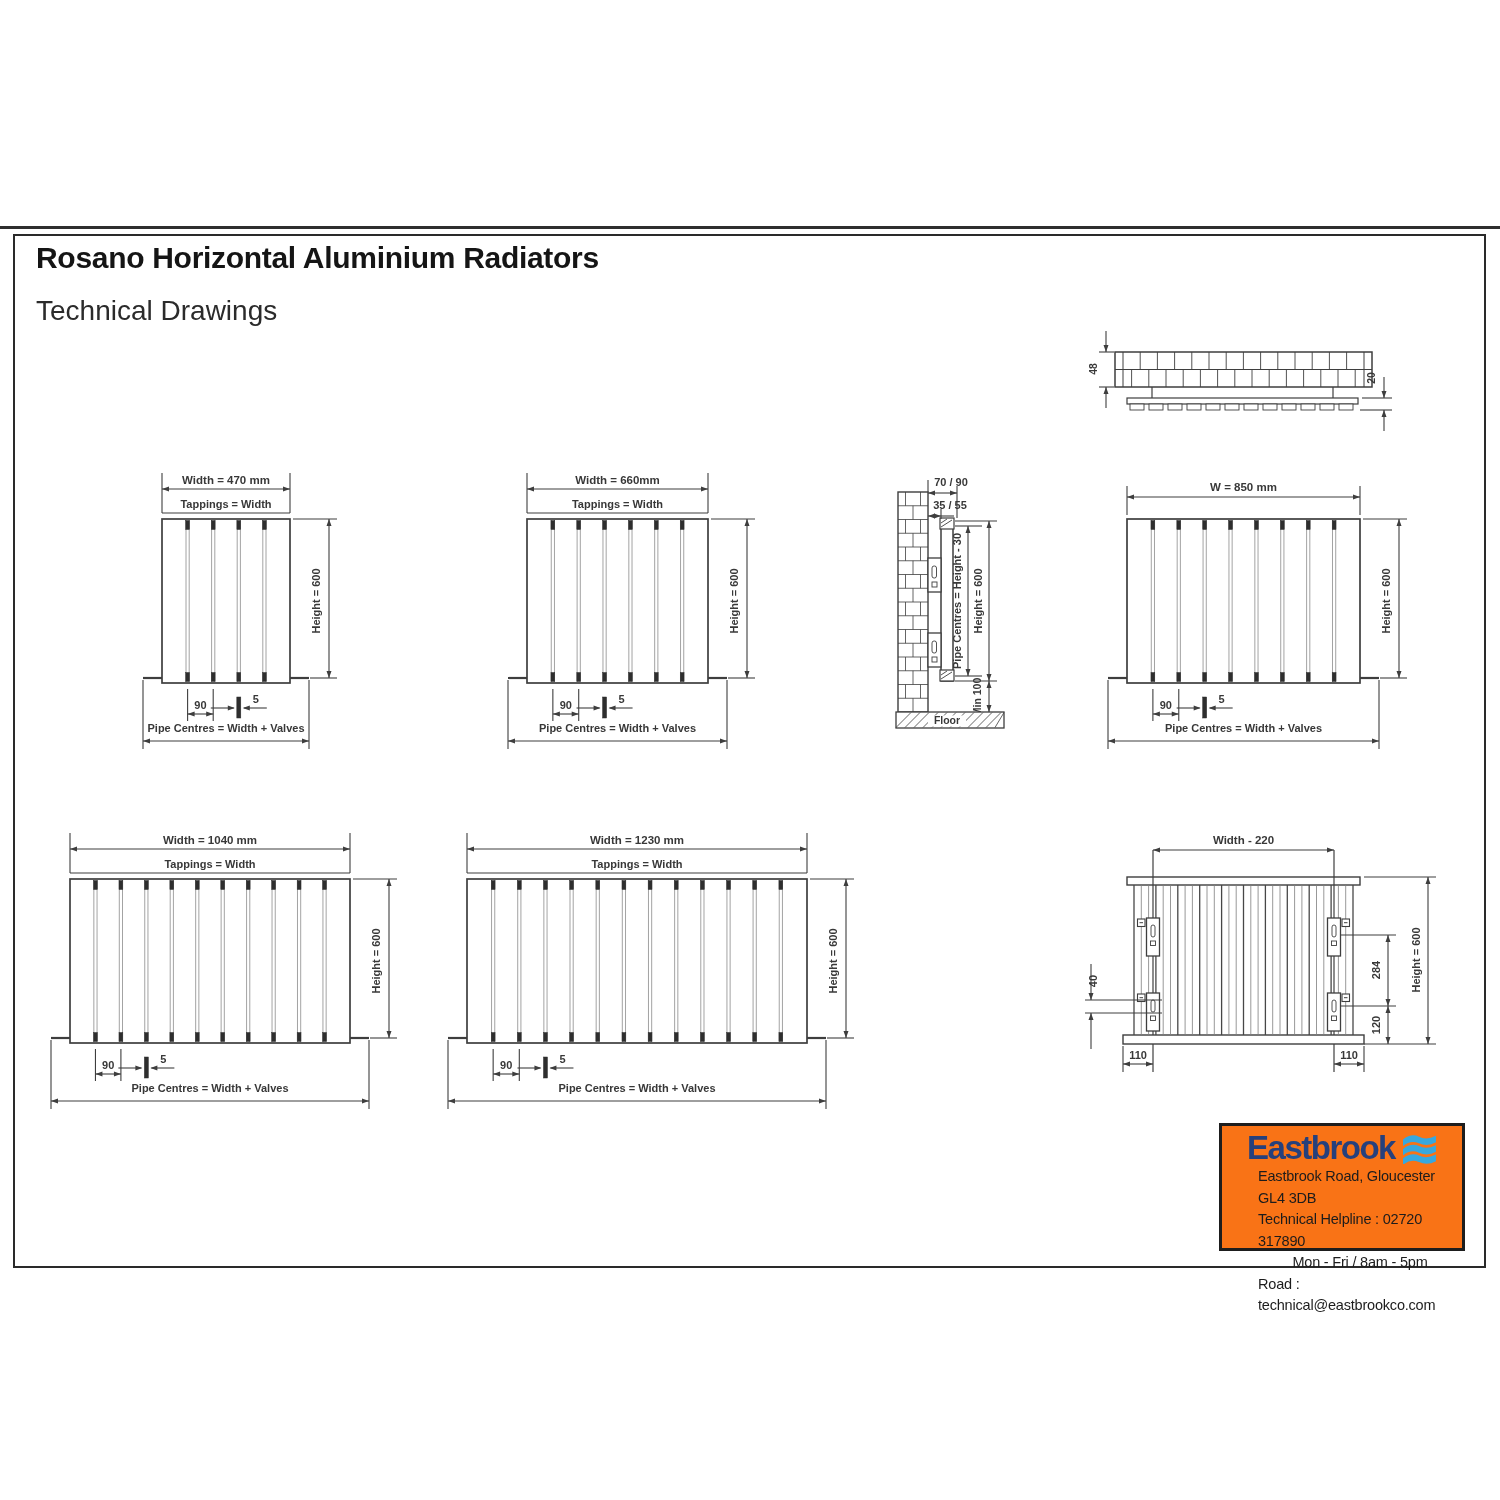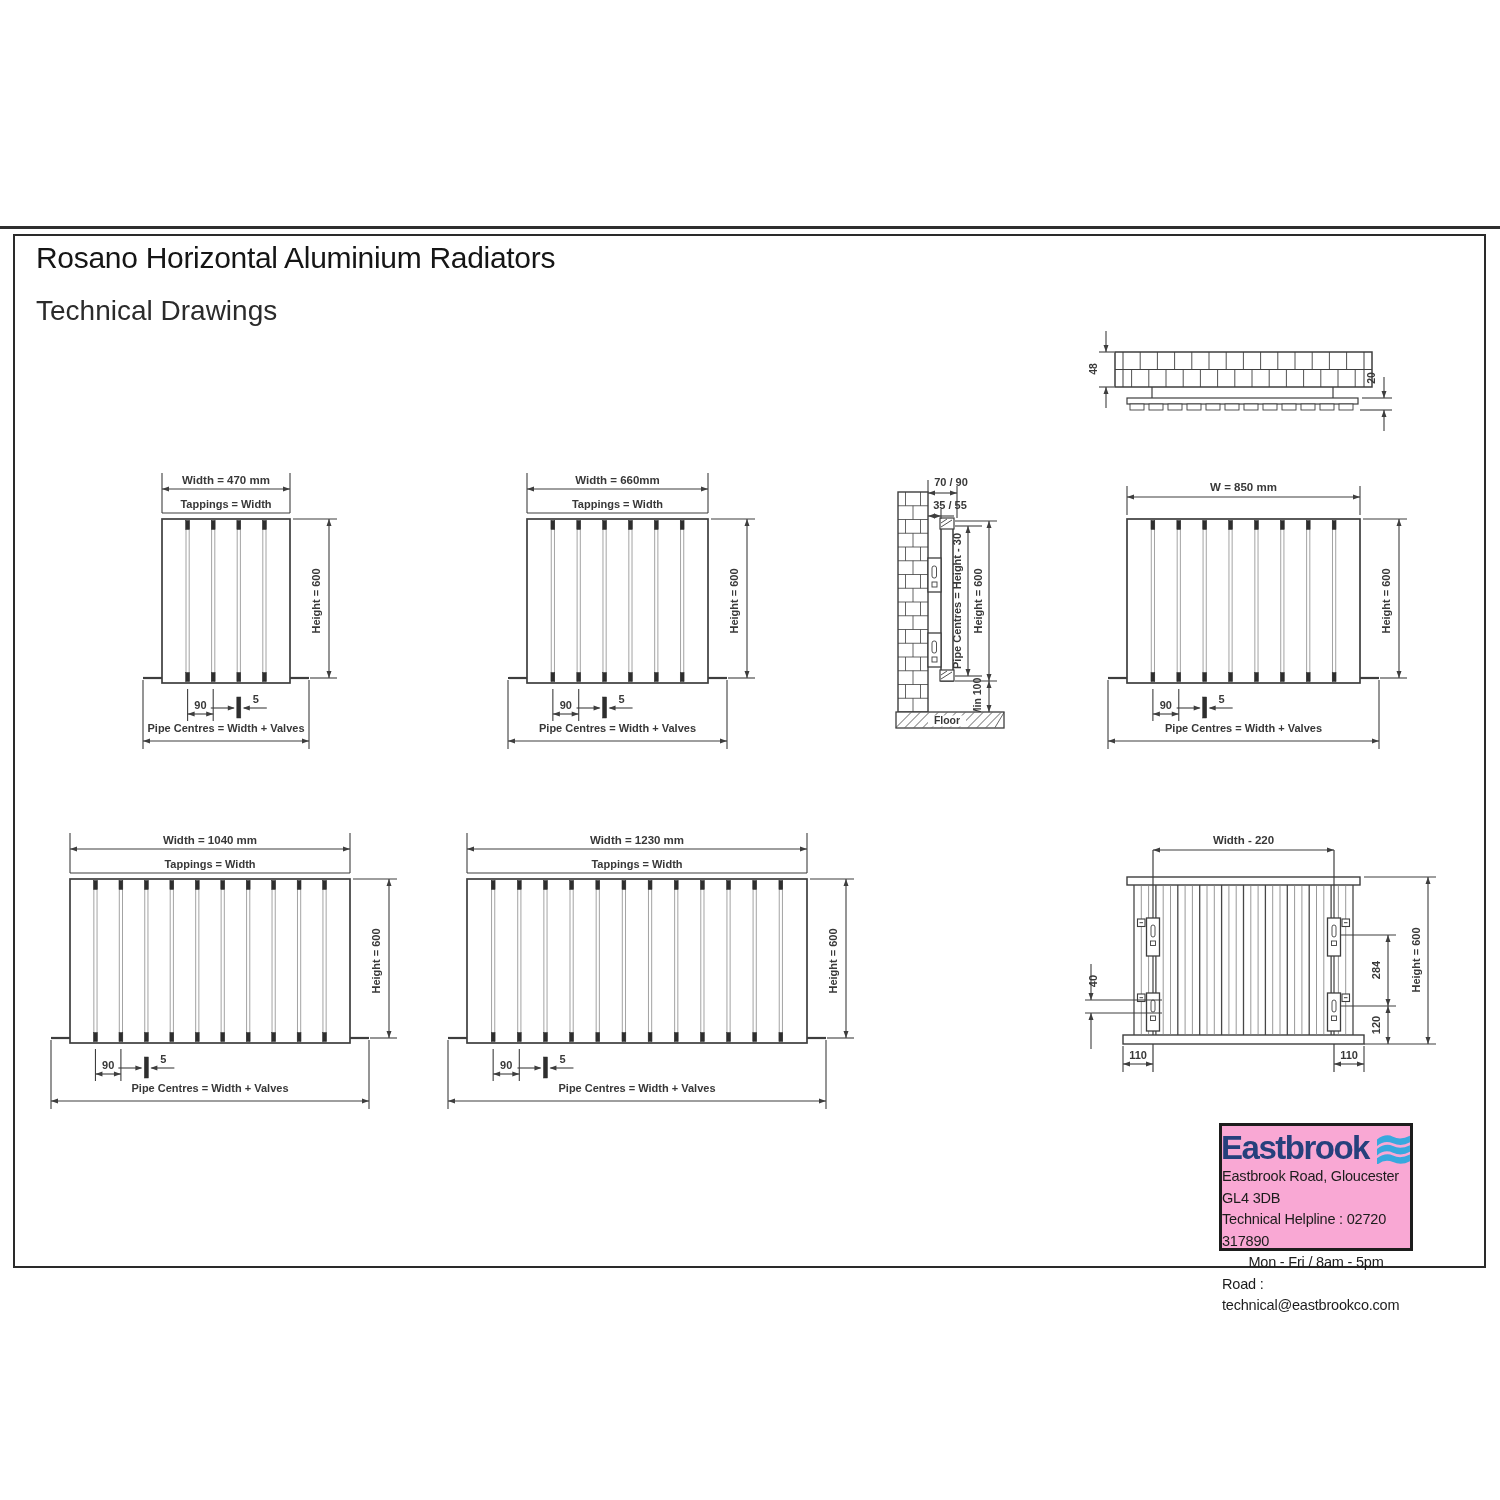--- a/index.html
+++ b/index.html
@@ -2,30 +2,30 @@
 <html><head>
 <meta charset="utf-8">
 <style>
   html,body{margin:0;padding:0;background:#fff;}
   .page{position:relative;width:1500px;height:1500px;background:#fff;overflow:hidden;
         font-family:"Liberation Sans","DejaVu Sans",sans-serif;color:#222;}
   .page-top-rule{position:absolute;left:0;top:226px;width:1500px;height:3px;background:#2e2e2e;}
   .content-border{position:absolute;left:13px;top:234px;width:1469px;height:1030px;
         border:2px solid #2a2a2a;background:#fff;}
   .header{position:absolute;left:36px;top:240px;}
-  .title{font-size:30px;font-weight:400;color:#151515;letter-spacing:-0.3px;line-height:1.2;}
+  .title{font-size:30px;font-weight:700;color:#151515;letter-spacing:-0.3px;line-height:1.2;}
   .subtitle{font-size:28px;font-weight:400;color:#2b2b2b;line-height:1.15;margin-top:19px;}
   .drawing-canvas{position:absolute;left:0;top:0;}
-  .footer-box{position:absolute;left:1219px;top:1123px;width:194px;height:128px;
-        border:3px solid #1d1d1d;background:#f9a8d4;display:flex;flex-direction:column;
+  .footer-box{position:absolute;left:1219px;top:1123px;width:246px;height:128px;
+        border:3px solid #1d1d1d;background:#f97316;display:flex;flex-direction:column;
         align-items:center;padding-top:4px;box-sizing:border-box;}
   .logo-row{display:flex;align-items:center;gap:6px;height:36px;}
   .brand{font-size:33px;font-weight:700;color:#26407c;letter-spacing:-1.5px;}
   .wave{width:36px;height:32px;}
-  .f-line{font-size:14.5px;font-weight:400;color:#1c1c1c;line-height:21.5px;letter-spacing:-0.2px;}
+  .f-line{font-size:14.5px;font-weight:400;color:#1c1c1c;line-height:21.5px;letter-spacing:-0.2px;padding-left:36px;}
   text{font-family:"Liberation Sans","DejaVu Sans",sans-serif;}
 </style>
 </head>
 <body>
 
 <div class="page">
   <div class="page-top-rule"></div>
   <div class="content-border"></div>
 
   <div class="header">

